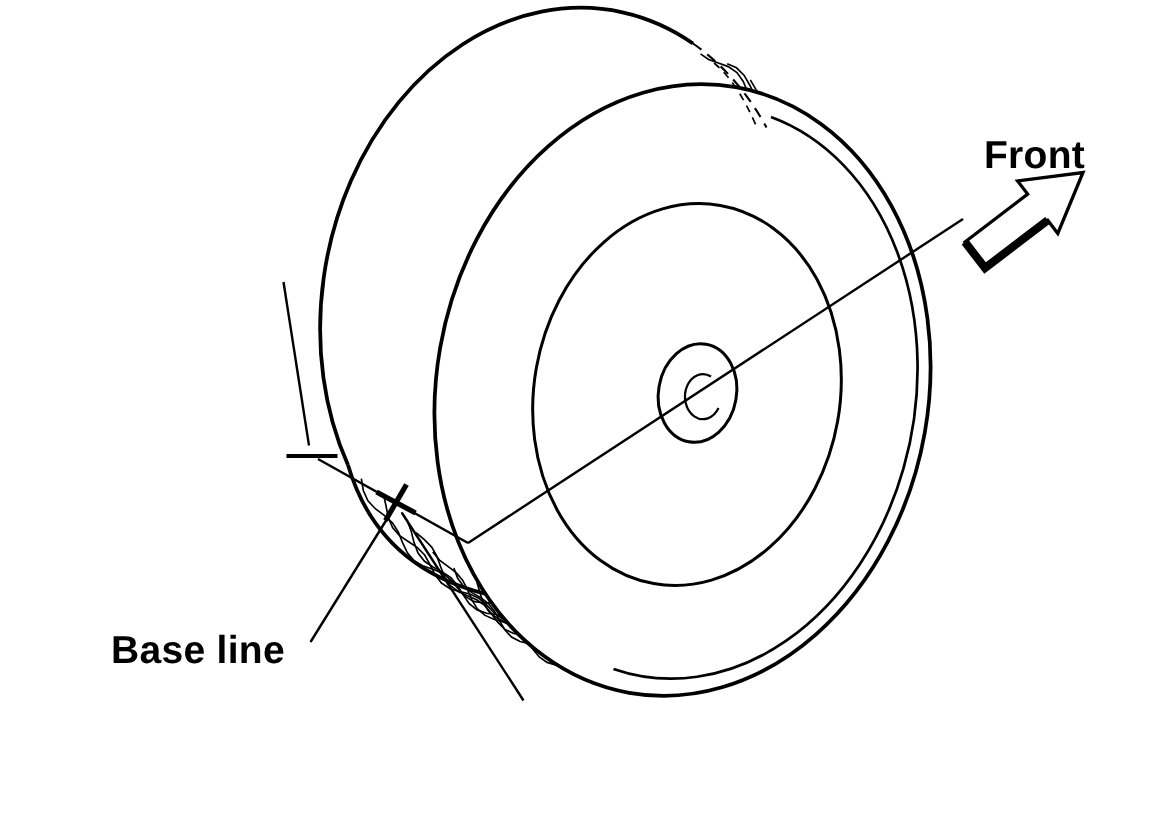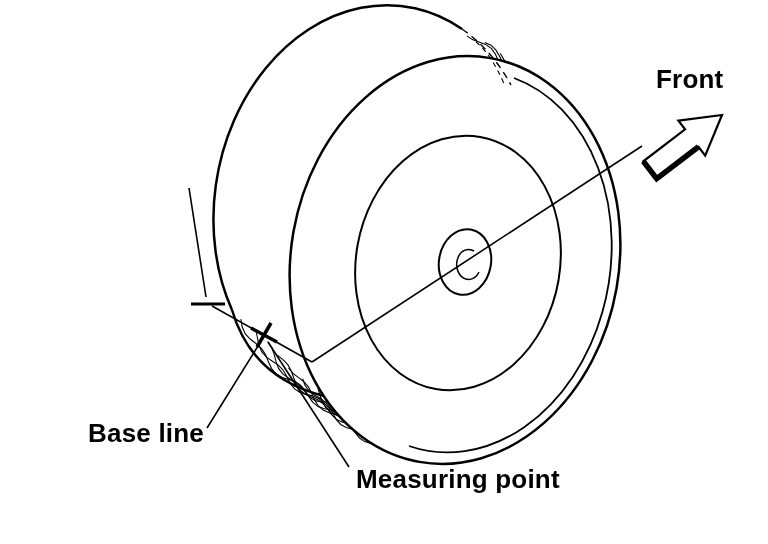--- a/index.html
+++ b/index.html
@@ -62,18 +62,17 @@
       </g>
     </g>
 
     <g>
       <path d="M656.7 178.7 L698.5 146.8 L705.2 155.6 L722 115 L678.4 120.6 L685.1 129.4 L643.3 161.3 Z" fill="#ffffff" stroke="currentColor" stroke-width="2.2" stroke-linejoin="miter"></path>
       <path d="M643.3 161.3 L656.7 178.7 L698.5 146.8" fill="none" stroke="currentColor" stroke-width="5.5" stroke-linejoin="miter"></path>
     </g>
   </svg>
 
 
-  <div class="label nowrap" style="left:88px;top:416px;">Base line</div>
+  <div class="label nowrap" style="left:74px;top:416px;">Base line</div>
 
-  <div class="label nowrap" style="left:356px;top:462px;">Measuring point</div>
 
-  <div class="label nowrap" style="left:656px;top:62px;">Front</div>
+  <div class="label nowrap" style="left:656px;top:86px;">Front</div>
 </div>
 
 </body></html>

